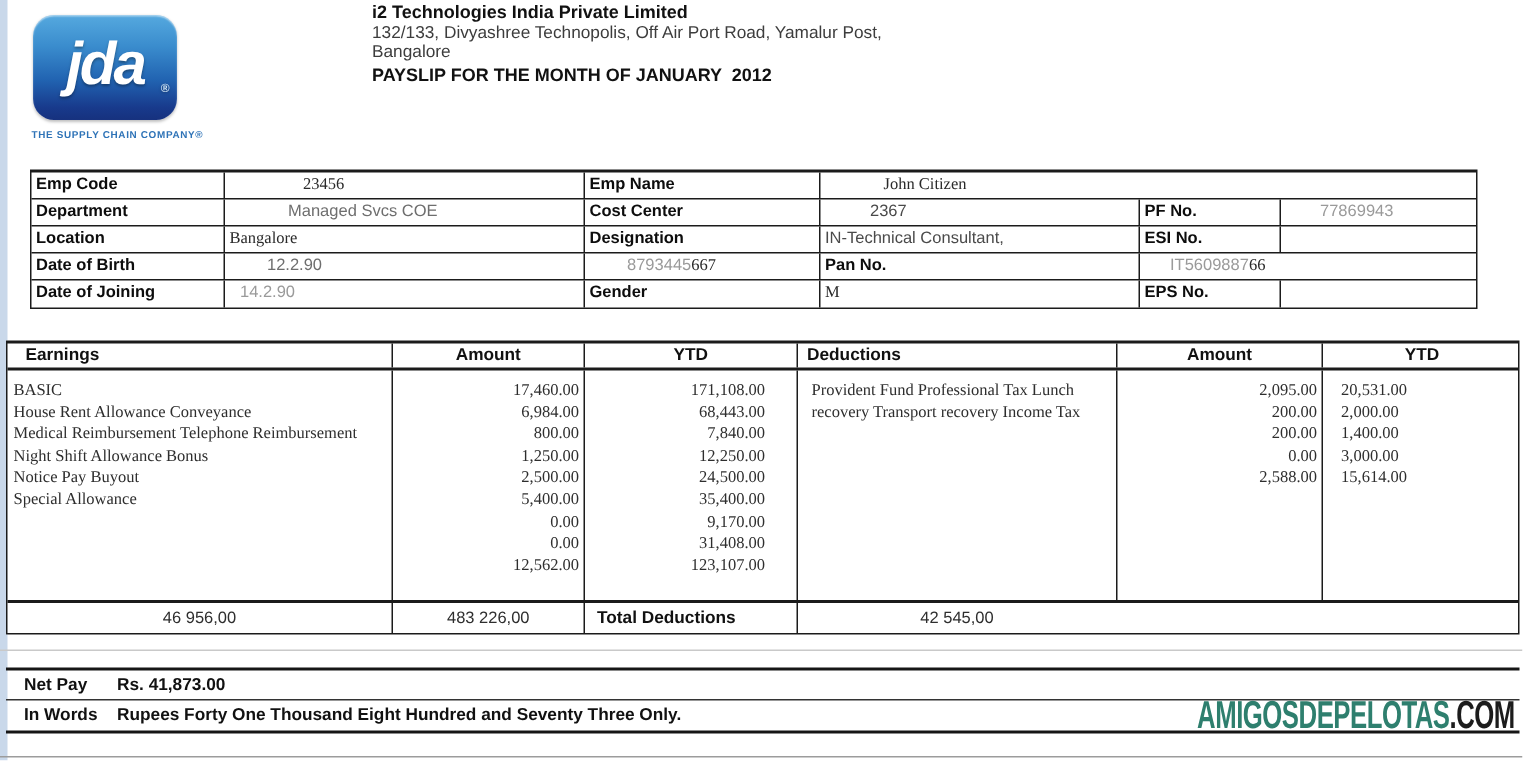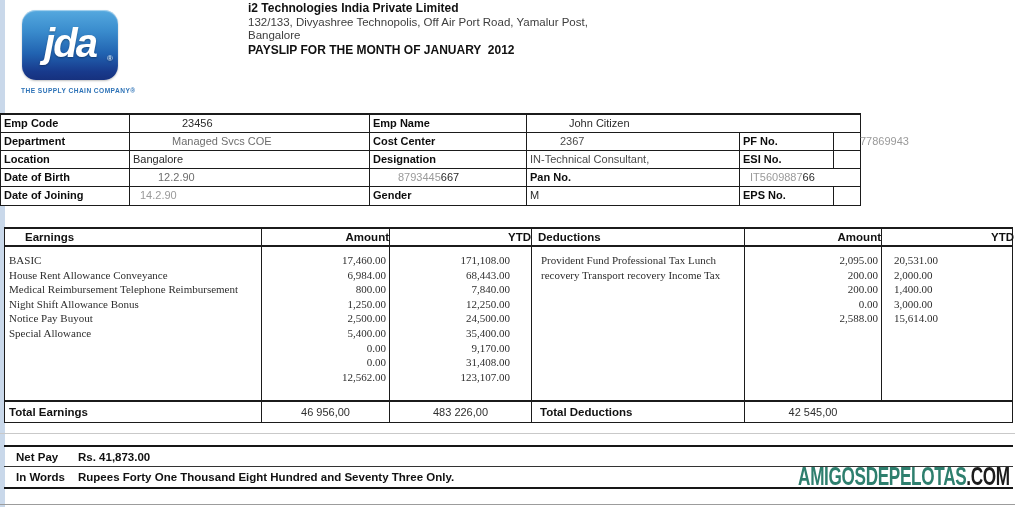--- a/index.html
+++ b/index.html
@@ -30,43 +30,43 @@
   }
 
   
   .hdr { position:absolute; left:248px; top:2px; }
   .hdr-company { font-size:12px; font-weight:bold; line-height:12px; margin-bottom:2px; }
   .hdr-addr { font-size:11.5px; color:#3d3d3d; line-height:12px; margin-bottom:1px; }
   .hdr-title { font-size:12px; font-weight:bold; line-height:13px; margin-top:3px; white-space:pre; }
 
   
   .emp {
-    position:absolute; left:0; top:113px; width:861px;
+    position:absolute; left:20px; top:113px; width:965px;
     border:1px solid #1b1b1b; border-top:2px solid #1b1b1b; background:#fff;
   }
   .emp-row { display:grid; grid-template-columns:128px 240px 157px 213px 94px 175px; height:18px; border-bottom:1px solid #1b1b1b; }
   .emp-row.span1 { grid-template-columns:128px 240px 157px 482px; }
   .emp-row:last-child { border-bottom:none; }
   .ec { font-size:11px; line-height:17px; padding:0 3px; white-space:nowrap; overflow:hidden; border-left:1px solid #1b1b1b; }
   .ec:first-child { border-left:none; }
   .lbl { font-weight:bold; color:#0d0d0d; }
-  .g1 { color:#4a4a4a; } .g2 { color:#6e6e6e; } .g3 { color:#9a9a9a; } .dk { color:#2a2a2a; }
-  .pl10{padding-left:10px;} .pl14{padding-left:10px;} .pl26{padding-left:26px;} .pl28{padding-left:28px;}
+  .g1 { color:#4a4a4a; } .g2 { color:#6e6e6e; } .g3 { color:#9a9a9a; } .dk { color:#2a2a2a;font-family:Liberation Serif, serif; }
+  .pl10{padding-left:10px;} .pl14{padding-left:20px;} .pl26{padding-left:26px;} .pl28{padding-left:28px;}
   .pl30{padding-left:42px;} .pl33{padding-left:33px;} .pl42{padding-left:42px;} .pl52{padding-left:52px;}
 
   
   .earn {
     position:absolute; left:4px; top:227px; width:1009px;
     border:1px solid #1b1b1b; border-top:2px solid #1b1b1b; background:#fff;
   }
   .grid6 { display:grid; grid-template-columns:256px 128px 142px 213px 137px 133px; }
   .earn-head { height:18px; border-bottom:2px solid #1b1b1b; }
   .hc { font-size:11.5px; font-weight:bold; line-height:16px; border-left:1px solid #1b1b1b; white-space:nowrap; overflow:hidden; }
   .hc:first-child { border-left:none; }
-  .hc.left { padding-left:0;margin-left:20px; } .hc.left2 { padding-left:6px; } .hc.ctr { text-align:right; }
+  .hc.left { padding-left:12px; } .hc.left2 { padding-left:6px; } .hc.ctr { text-align:center; }
   .earn-body { height:153px; }
   .bc { border-left:1px solid #1b1b1b; padding-top:6px; overflow:hidden;font-family:Liberation Serif, serif; }
   .bc:first-child { border-left:none; }
   .ln { height:14.6px; line-height:14.6px; font-size:11px; white-space:nowrap; color:#2e2e2e; }
   .ln.name { padding-left:4px; }
   .ln.dname { padding-left:9px; }
   .ln.ramt { text-align:right; padding-right:3px; }
   .ln.rytd { text-align:right; padding-right:21px; }
   .ln.lytd { padding-left:12px; }
   .earn-total { height:22px; border-top:2px solid #1b1b1b; }
@@ -209,21 +209,20 @@
       </div>
       <div class="bc">
         <div class="ln lytd">20,531.00</div>
         <div class="ln lytd">2,000.00</div>
         <div class="ln lytd">1,400.00</div>
         <div class="ln lytd">3,000.00</div>
         <div class="ln lytd">15,614.00</div>
       </div>
     </div>
     <div class="grid6 earn-total">
-      <div class="tc bold left">Total Earnings</div>
       <div class="tc ctr">46 956,00</div>
       <div class="tc ctr">483 226,00</div>
       <div class="tc bold left2">Total Deductions</div>
       <div class="tc ctr">42 545,00</div>
     </div>
   </div>
 
   <div class="faint-line"></div>
 
   <div class="netpay">

